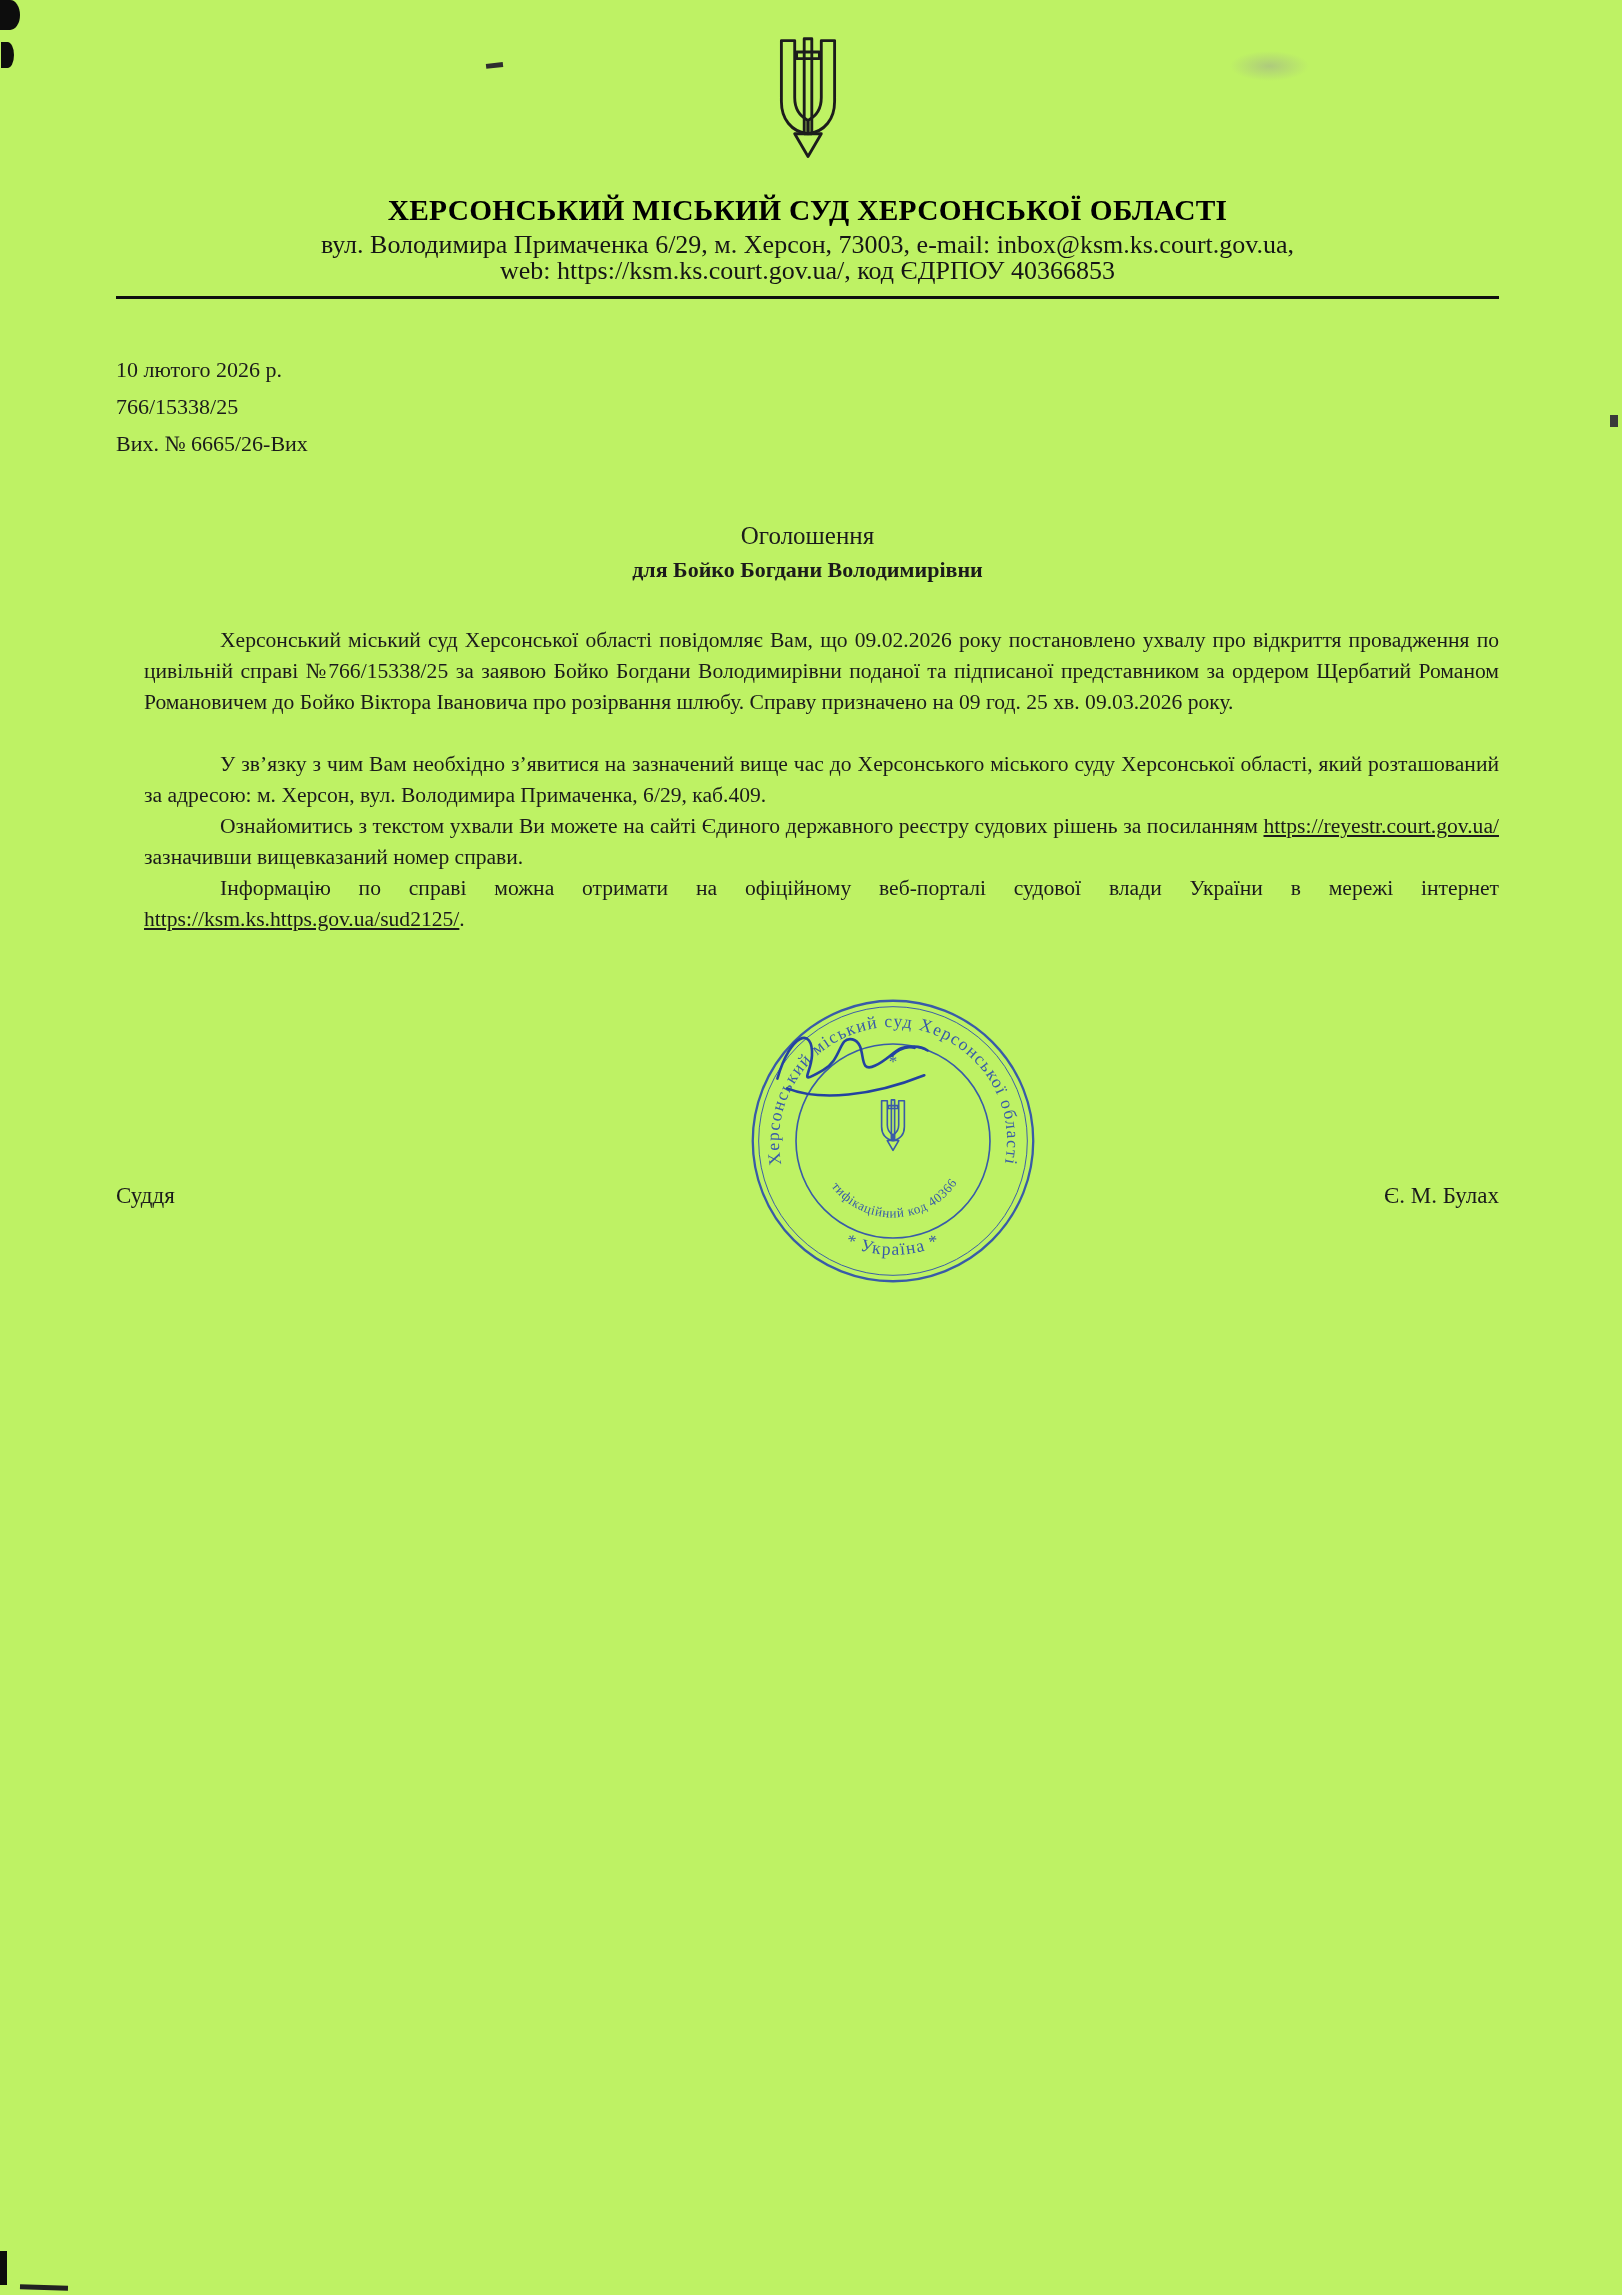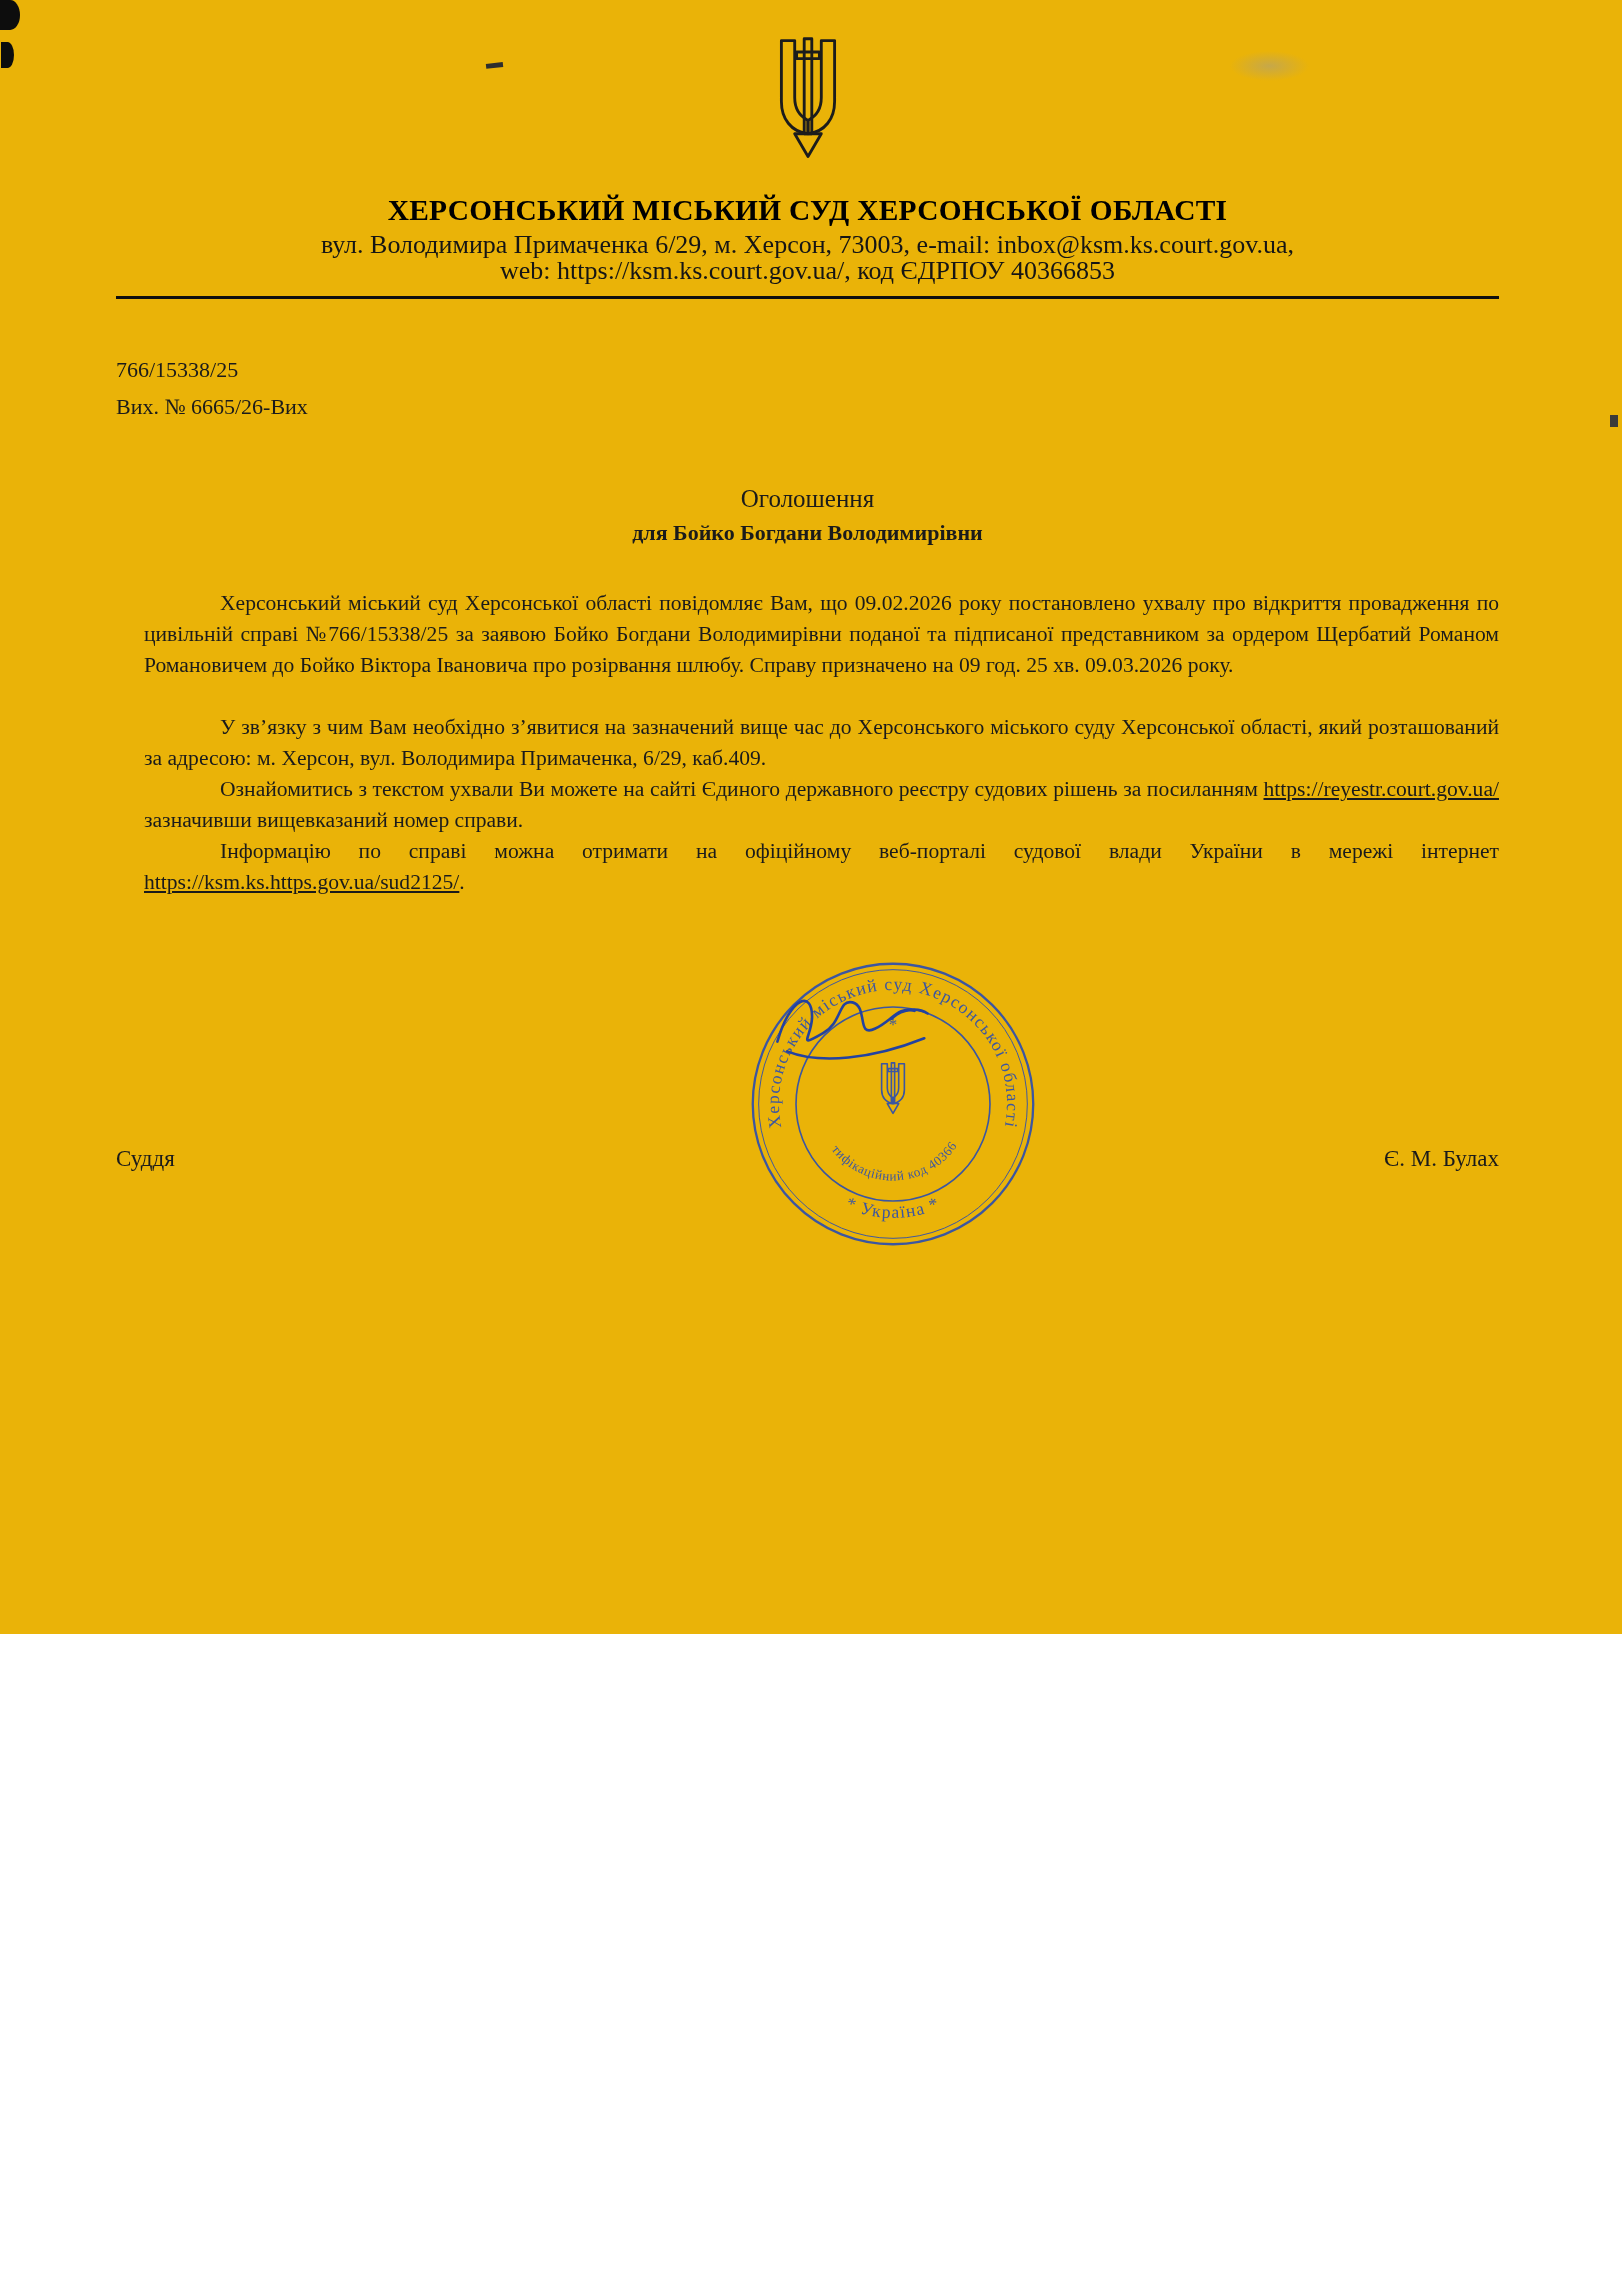--- a/index.html
+++ b/index.html
@@ -1,22 +1,22 @@
 <!DOCTYPE html>
 <html style="font-size:10.5px"><head>
 <meta charset="utf-8">
 <style>
   * { margin:0; padding:0; box-sizing:border-box; }
   html,body { background:#ffffff; }
   body { font-family:"Liberation Serif", serif; color:#1b1b1b; }
 
   .page{
     position:relative;
-    width:1623px; height:1634px;
-    background:#eab308;
+    width:1623px; height:2295px;
+    background:#bef264;
     overflow:hidden;
   }
   .content{ padding:0 124px 0 116px; }
 
   
   .emblem{ width:98px; height:152px; margin:33px auto 0; display:flex; align-items:center; justify-content:center; }
   .court-name{
     margin-top:9.2px; text-align:center;
     font-size:29.4px; font-weight:bold; letter-spacing:0.3px; color:#000;
   }
@@ -111,20 +111,21 @@
         </g>
       </svg>
     </div>
 
     <h1 class="court-name">ХЕРСОНСЬКИЙ МІСЬКИЙ СУД ХЕРСОНСЬКОЇ ОБЛАСТІ</h1>
     <p class="addr">вул. Володимира Примаченка  6/29, м. Херсон, 73003, e-mail: inbox@ksm.ks.court.gov.ua,</p>
     <p class="addr">web: https://ksm.ks.court.gov.ua/, код ЄДРПОУ 40366853</p>
     <div class="rule"></div>
 
     <div class="meta">
+      <div>10 лютого 2026 р.</div>
       <div>766/15338/25</div>
       <div>Вих. № 6665/26-Вих</div>
     </div>
 
     <div class="doc-title">Оголошення</div>
     <div class="doc-subtitle">для Бойко Богдани Володимирівни</div>
 
     <p class="para first">Херсонський міський суд Херсонської області повідомляє Вам, що 09.02.2026 року постановлено ухвалу про відкриття провадження по цивільній справі №766/15338/25  за заявою Бойко Богдани Володимирівни поданої та підписаної представником за ордером Щербатий Романом Романовичем до Бойко Віктора Івановича про розірвання шлюбу. Справу призначено на 09 год. 25 хв.  09.03.2026 року.</p>
     <p class="para second">У зв’язку з чим Вам необхідно з’явитися на зазначений вище час до Херсонського міського суду Херсонської області, який розташований за адресою: м. Херсон, вул. Володимира Примаченка, 6/29, каб.409.</p>
     <p class="para"><span>Ознайомитись з текстом ухвали Ви можете на сайті Єдиного державного реєстру судових рішень за посиланням </span><span class="link">https://reyestr.court.gov.ua/</span><span> зазначивши вищевказаний номер справи.</span></p>

